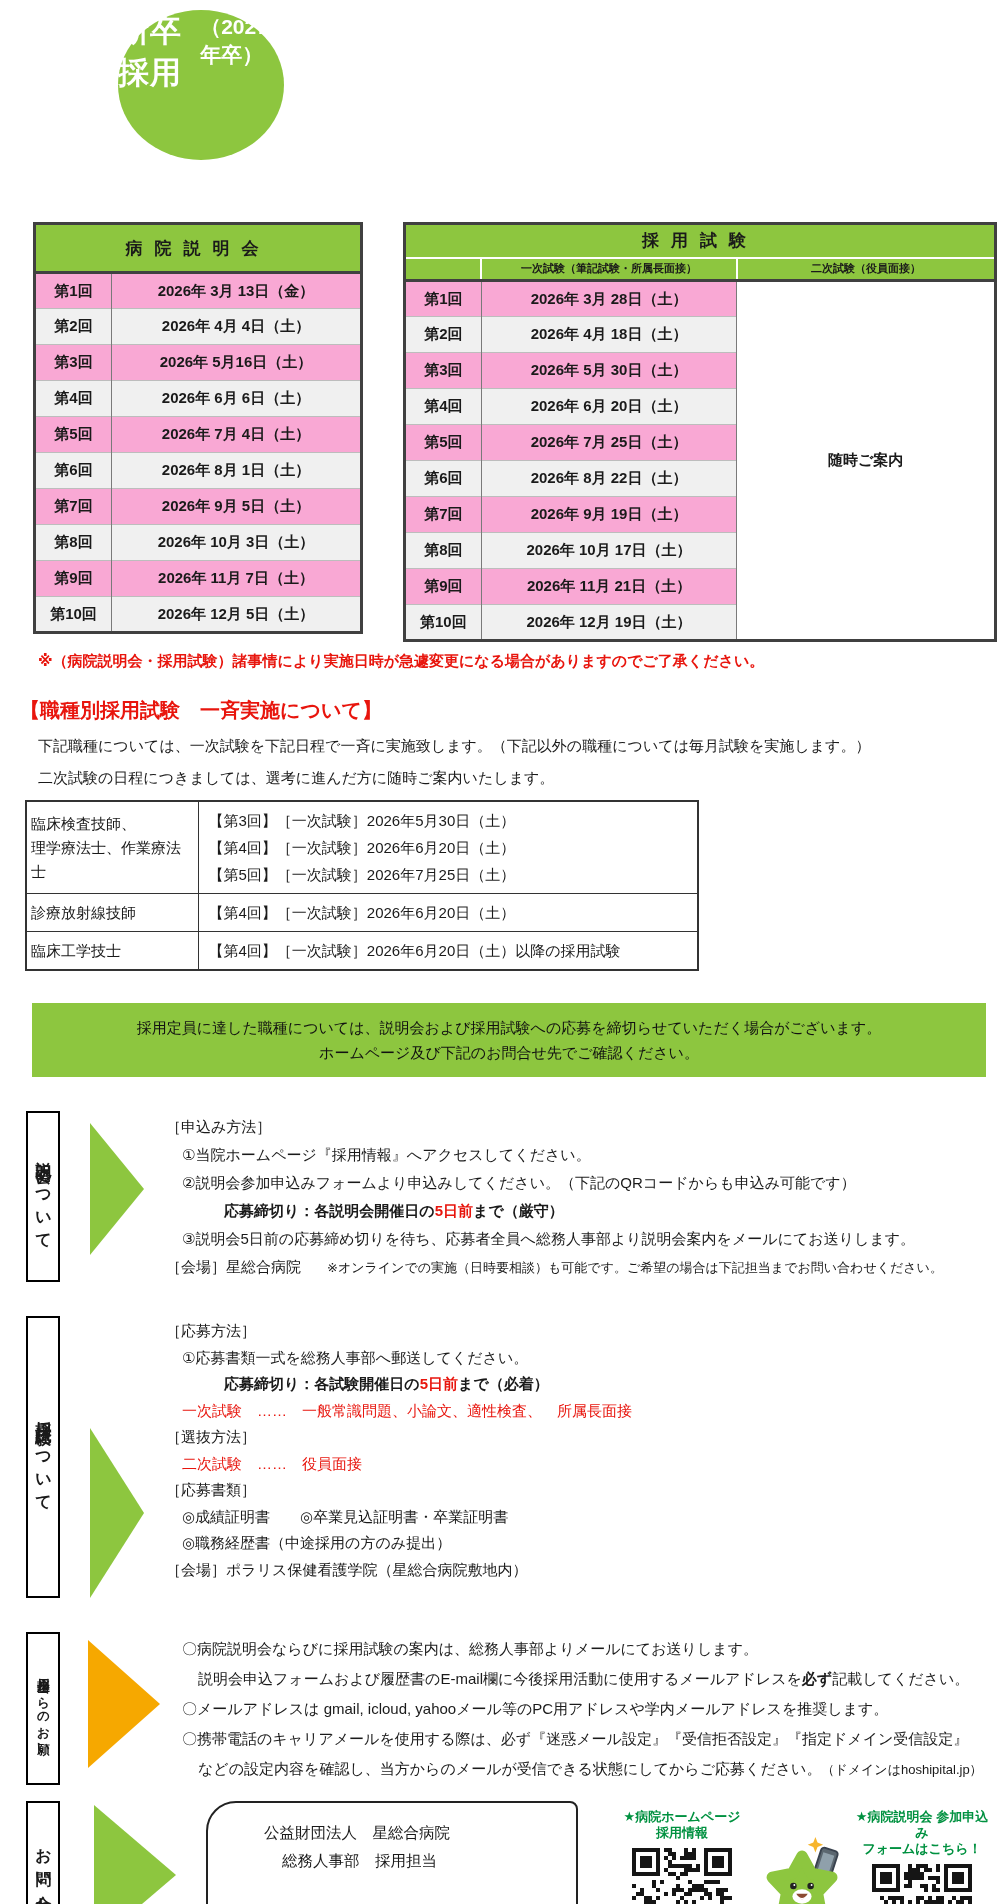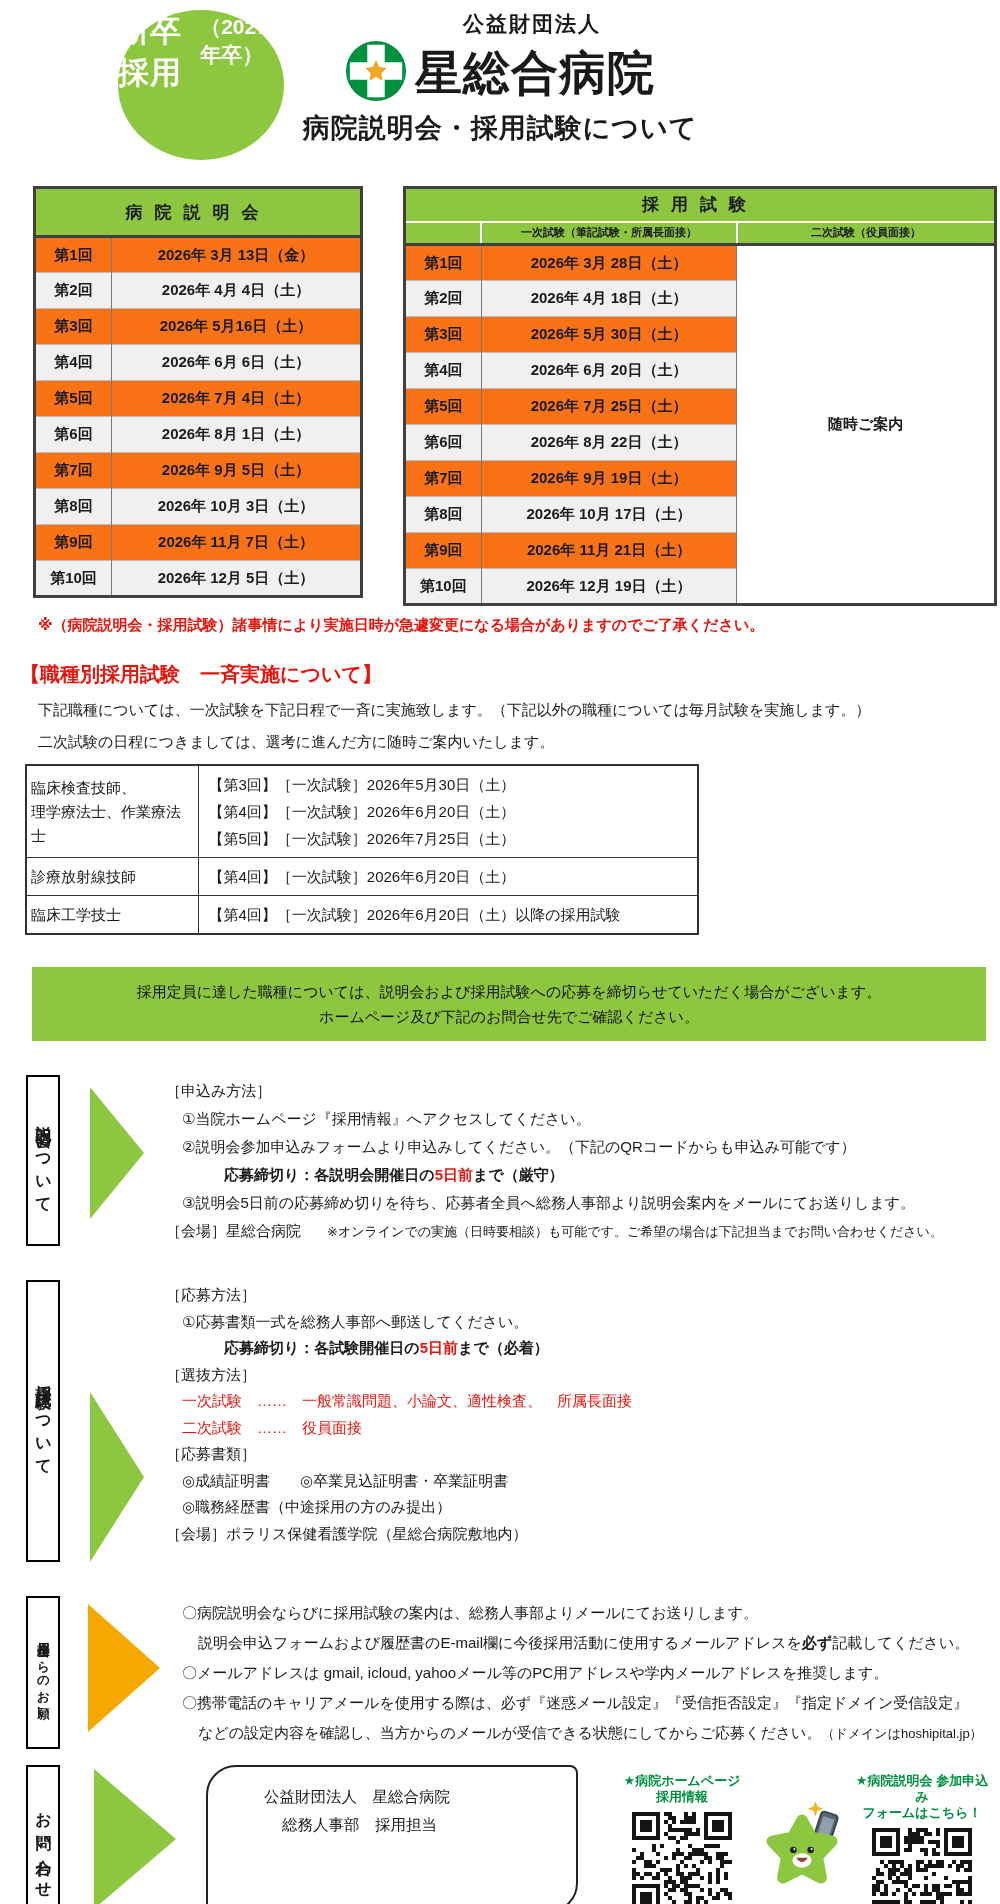--- a/index.html
+++ b/index.html
@@ -16,24 +16,24 @@
     color:#fff;display:flex;justify-content:center;font-weight:bold;flex-shrink:0}
   .badge-l1{font-size:31px;letter-spacing:1px}
   .badge-l2{font-size:21px;margin-top:3px}
   .brand{margin-left:16px;text-align:center;width:400px}
   .org-type{font-size:21px;font-weight:bold;margin-left:64px;letter-spacing:2px}
   .brand-row{display:flex;align-items:center;justify-content:center;gap:8px;margin-top:2px}
   .org-name{font-size:47px;font-weight:900;letter-spacing:1px}
   .subtitle{font-size:27px;font-weight:600;margin-top:4px;letter-spacing:1px}
 
   
-  .tables{display:flex;margin:26px 0 0 33px;gap:40px}
+  .tables{display:flex;margin:62px 0 0 33px;gap:40px}
   table.sched{border-collapse:collapse;border:3px solid #404040;align-self:flex-start}
   .sched th{background:var(--green);font-weight:bold}
-  .sched td{height:36px;text-align:center;font-weight:bold;font-size:15px;border-top:1px solid #bdbdbd;background:#f97316}
+  .sched td{height:36px;text-align:center;font-weight:bold;font-size:15px;border-top:1px solid #bdbdbd;background:#f9a8d4}
   .sched tr.alt td{background:var(--row_alt)}
   .sched td.no{width:77px;border-right:1px solid #7a7a7a}
   .left-t{width:330px}
   .left-t th{height:49px;font-size:17px;letter-spacing:12px;border-bottom:3px solid #404040}
   .right-t{width:594px}
   .right-t .ttl{height:34px;font-size:17px;letter-spacing:12px}
   .right-t .sub th{height:23px;font-size:11px;border-top:2px solid #fff;border-bottom:3px solid #404040}
   .right-t .sub .c1{border-left:2px solid #fff;border-right:2px solid #fff}
   .right-t td.date{width:257px}
   .right-t td.merge{width:260px;background:#fff !important;border-left:1px solid #7a7a7a;font-weight:bold}
@@ -90,34 +90,20 @@
 </head>
 <body>
 
 <div class="page">
 
   <header class="hdr">
     <div class="badge">
       <div class="badge-l1">新卒採用</div>
       <div class="badge-l2">（2027年卒）</div>
     </div>
-    <div class="brand">
-      <div class="org-type">公益財団法人</div>
-      <div class="brand-row">
-        <span>
-          <svg width="62" height="62" viewBox="0 0 64 64">
-            <circle cx="32" cy="32" r="31" fill="#009140"></circle>
-            <path d="M23 5 h18 v18 h18 v18 h-18 v18 h-18 v-18 h-18 v-18 h18 z" fill="#fff"></path>
-            <polygon points="32,21 35.4,27.9 43,29 37.5,34.3 38.8,41.9 32,38.3 25.2,41.9 26.5,34.3 21,29 28.6,27.9" fill="#f5a623"></polygon>
-          </svg>
-        </span>
-        <span class="org-name">星総合病院</span>
-      </div>
-      <div class="subtitle">病院説明会・採用試験について</div>
-    </div>
   </header>
 
   <div class="tables">
     <table class="sched left-t">
       <thead>
         <tr>
             <th colspan="2">病院説明会</th>
           </tr>
       </thead>
       <tbody>
@@ -270,22 +256,22 @@
       </div>
   </section>
 
   <section class="info s2">
     <div class="vlabel">採用試験について</div>
     <div class="arrow a2"></div>
     <div class="content">
         <div class="tline ind0"><span>［応募方法］</span></div>
         <div class="tline ind1"><span>①応募書類一式を総務人事部へ郵送してください。</span></div>
         <div class="tline ind2"><span class="b">応募締切り：各試験開催日の</span><span class="br">5日前</span><span class="b">まで（必着）</span></div>
+        <div class="tline ind1"><span class="r">一次試験　……　一般常識問題、小論文、適性検査、　所属長面接</span></div>
         <div class="tline ind0"><span>［選抜方法］</span></div>
-        <div class="tline ind1"><span class="r">一次試験　……　一般常識問題、小論文、適性検査、　所属長面接</span></div>
         <div class="tline ind1"><span class="r">二次試験　……　役員面接</span></div>
         <div class="tline ind0"><span>［応募書類］</span></div>
         <div class="tline ind1"><span>◎成績証明書　　◎卒業見込証明書・卒業証明書</span></div>
         <div class="tline ind1"><span>◎職務経歴書（中途採用の方のみ提出）</span></div>
         <div class="tline ind0"><span>［会場］ポラリス保健看護学院（星総合病院敷地内）</span></div>
       </div>
   </section>
 
   <section class="info s3">
     <div class="vlabel">採用担当からのお願い</div>

